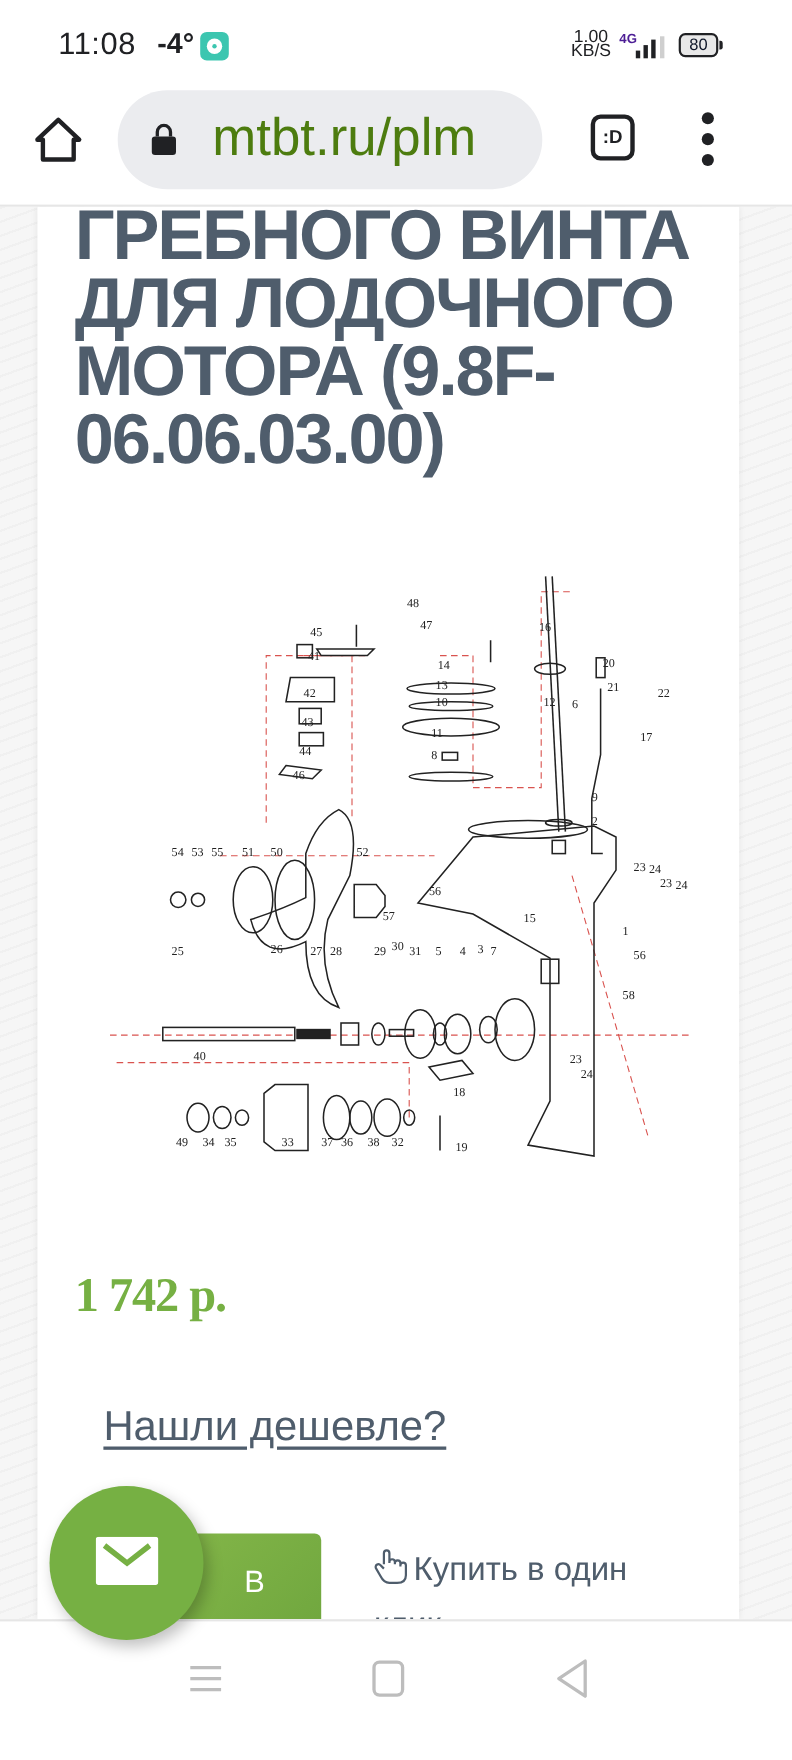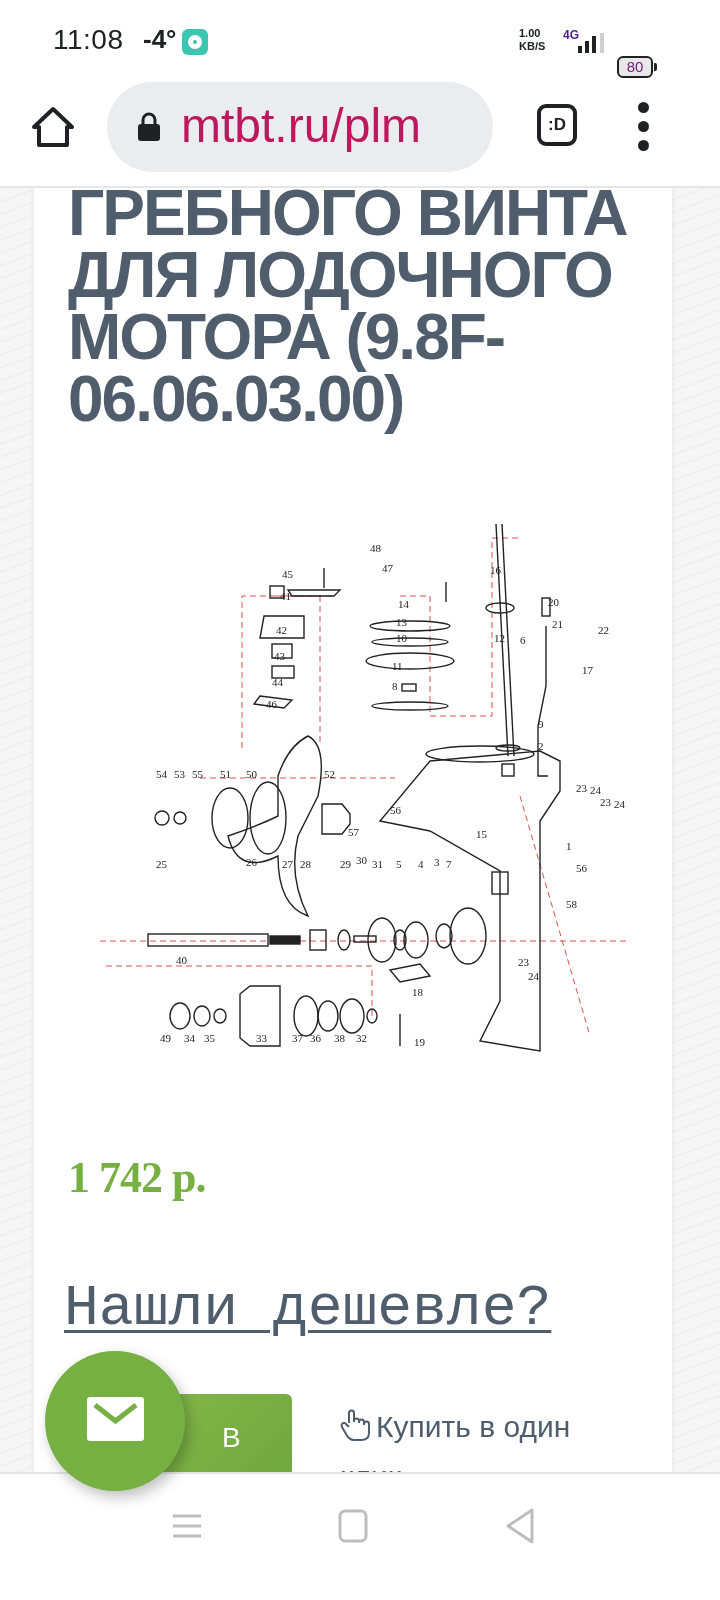--- a/index.html
+++ b/index.html
@@ -6,49 +6,49 @@
   html, body { width: 720px; height: 1600px; overflow: hidden; background: #fff; }
   body { position: relative; font-family: "Liberation Sans", "DejaVu Sans", sans-serif; color: #202124; }
 
   
   .status-bar { position: absolute; left: 0; top: 0; width: 572px; height: 82px; background: #fff; }
   .status-time { position: absolute; left: 53px; top: 24px; font-size: 28px; color: #202124; letter-spacing: 0.5px; }
   .status-temp { position: absolute; left: 143px; top: 24px; font-size: 26px; font-weight: bold; color: #202124; }
   .status-app-icon { position: absolute; left: 182px; top: 29px; width: 26px; height: 26px; border-radius: 6px; background: #3cc6b0; }
   .status-app-icon::before { content: ""; position: absolute; left: 6px; top: 6px; width: 14px; height: 14px; border-radius: 50%; background: #fff; }
   .status-app-icon::after { content: ""; position: absolute; left: 11px; top: 11px; width: 4px; height: 4px; border-radius: 50%; background: #3cc6b0; }
-  .status-net { position: absolute; left: 519px; top: 27px; font-size: 11px; font-weight: bold; line-height: 13px; color: #202124; }
+  .status-net { position: absolute; left: 519px; top: 27px; font-size: 16px; font-weight: normal; line-height: 13px; text-align: center; color: #202124; }
   .status-sig-label { position: absolute; left: 563px; top: 28px; font-size: 12px; font-weight: bold; color: #4c1d95; }
   .status-sig-bars { position: absolute; left: 576px; top: 33px; width: 30px; height: 20px; }
   .status-sig-bars span { position: absolute; bottom: 0; width: 4px; background: #202124; }
-  .status-battery { position: absolute; left: 617px; top: 30px; width: 36px; height: 22px; border: 2px solid #202124; border-radius: 6px; background: #e8e8e8; font-size: 15px; text-align: center; line-height: 18px; color: #701a75; margin-top: 26px; }
+  .status-battery { position: absolute; left: 617px; top: 30px; width: 36px; height: 22px; border: 2px solid #202124; border-radius: 6px; background: #e8e8e8; font-size: 15px; text-align: center; line-height: 18px; color: #0f172a; }
   .status-battery::after { content: ""; position: absolute; right: -6px; top: 5px; width: 3px; height: 8px; background: #202124; border-radius: 0 2px 2px 0; }
 
   
   .browser-bar { position: absolute; left: 0; top: 82px; width: 720px; height: 106px; background: #fff; border-bottom: 2px solid #e6e6e6; }
   .home-btn { position: absolute; left: 30px; top: 22px; width: 46px; height: 46px; }
   .url-pill { position: absolute; left: 107px; top: 0px; width: 386px; height: 90px; border-radius: 45px; background: #ebecef; overflow: hidden; }
   .lock-icon { position: absolute; left: 30px; top: 30px; width: 24px; height: 30px; }
-  .url-text { position: absolute; left: 74px; top: 16px; font-size: 48px; color: #be185d; white-space: nowrap; text-align: right; }
+  .url-text { position: absolute; left: 86px; top: 16px; font-size: 48px; color: #4d7c0f; white-space: nowrap; text-align: right; }
   .tab-btn { position: absolute; left: 537px; top: 22px; width: 40px; height: 42px; border: 4px solid #202124; border-radius: 9px; font-size: 17px; font-weight: bold; text-align: center; line-height: 34px; color: #202124; }
   .menu-btn { position: absolute; left: 630px; top: 20px; width: 28px; height: 50px; }
   .menu-btn span { position: absolute; left: 8px; width: 11px; height: 11px; border-radius: 50%; background: #202124; }
 
   
   .page-bg { position: absolute; left: 0; top: 188px; width: 720px; height: 1284px;
     background-color: #f6f6f6;
     background-image: repeating-linear-gradient(160deg, rgba(0,0,0,0.025) 0 2px, transparent 2px 12px);
     overflow: hidden; }
   .card { position: absolute; left: 34px; top: 0; width: 638px; height: 1284px; background: #fff; box-shadow: 0 0 6px rgba(0,0,0,0.08); }
   .product-title { position: absolute; left: 34px; top: -68px; width: 580px; font-size: 64px; line-height: 62px; font-weight: bold; color: #4f5d6c; letter-spacing: -2px; }
 
   .diagram { position: absolute; left: 66px; top: 328px; width: 540px; height: 560px; }
 
   .price { position: absolute; left: 34px; top: 964px; font-size: 44px; font-weight: bold; color: #76b043; letter-spacing: -1px; font-family: Liberation Serif, serif; }
-  .cheaper-link { position: absolute; left: 30px; top: 1088px; font-size: 58px; color: #4f5d6c; text-decoration: underline; text-decoration-thickness: 3px; text-underline-offset: 6px; font-family: Liberation Mono, monospace; }
+  .cheaper-link { position: absolute; left: 60px; top: 1088px; font-size: 38px; color: #4f5d6c; text-decoration: underline; text-decoration-thickness: 3px; text-underline-offset: 6px; }
 
   .cart-btn { position: absolute; left: 90px; top: 1206px; width: 168px; height: 100px; background: linear-gradient(135deg, #86b84a, #6fa63e); border-radius: 6px; }
   .cart-btn-label { position: absolute; left: 98px; top: 28px; font-size: 28px; color: #fff; }
 
   .one-click { position: absolute; left: 306px; top: 1214px; width: 280px; font-size: 30px; line-height: 50px; color: #4f5d6c; }
   .hand-icon { display: inline-block; width: 30px; height: 32px; vertical-align: -4px; margin-right: 6px; }
 
   .mail-fab { position: absolute; left: 45px; top: 1351px; width: 140px; height: 140px; border-radius: 50%; background: #76b043; box-shadow: 4px 6px 14px rgba(0,0,0,0.25); z-index: 5; }
   .mail-icon { position: absolute; left: 42px; top: 46px; width: 57px; height: 44px; }
 

